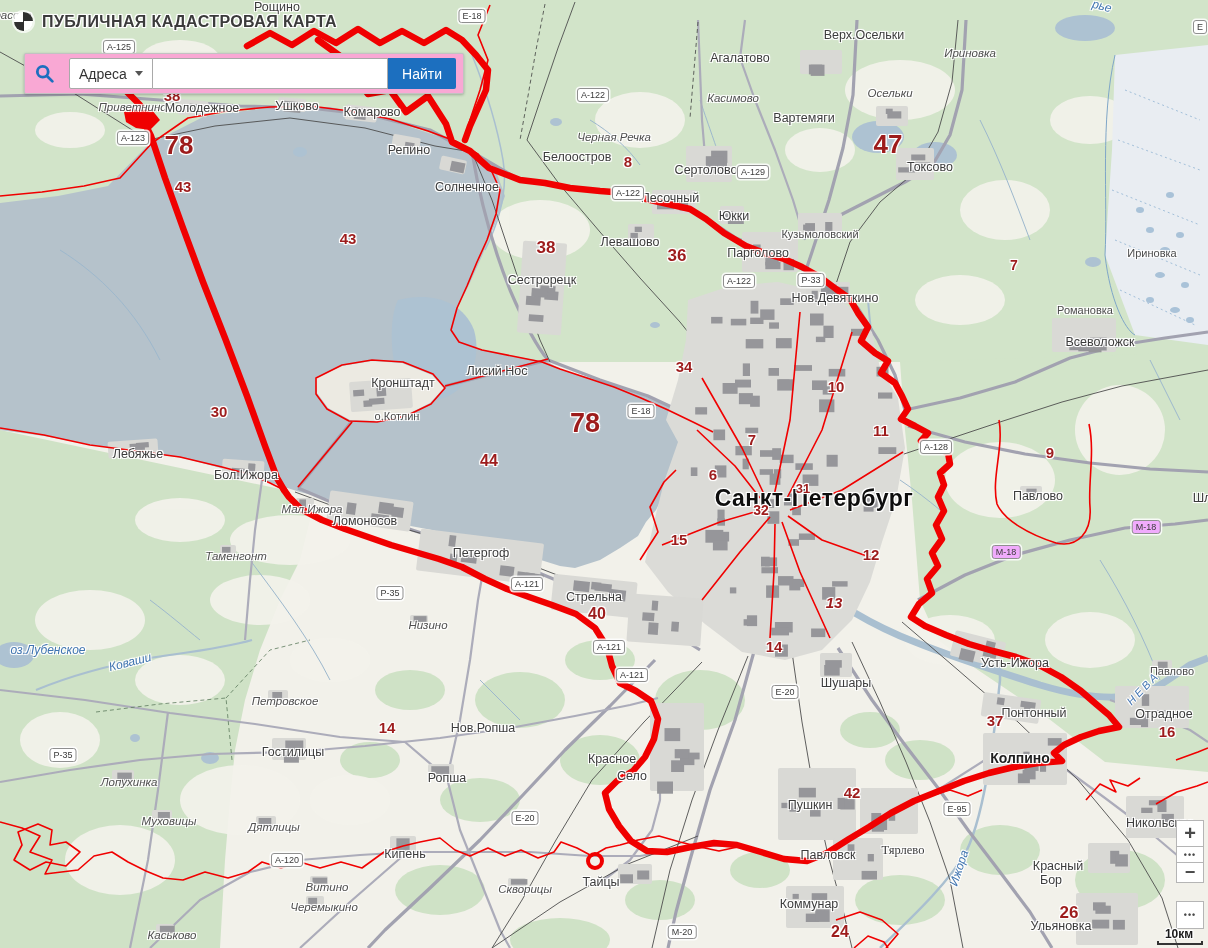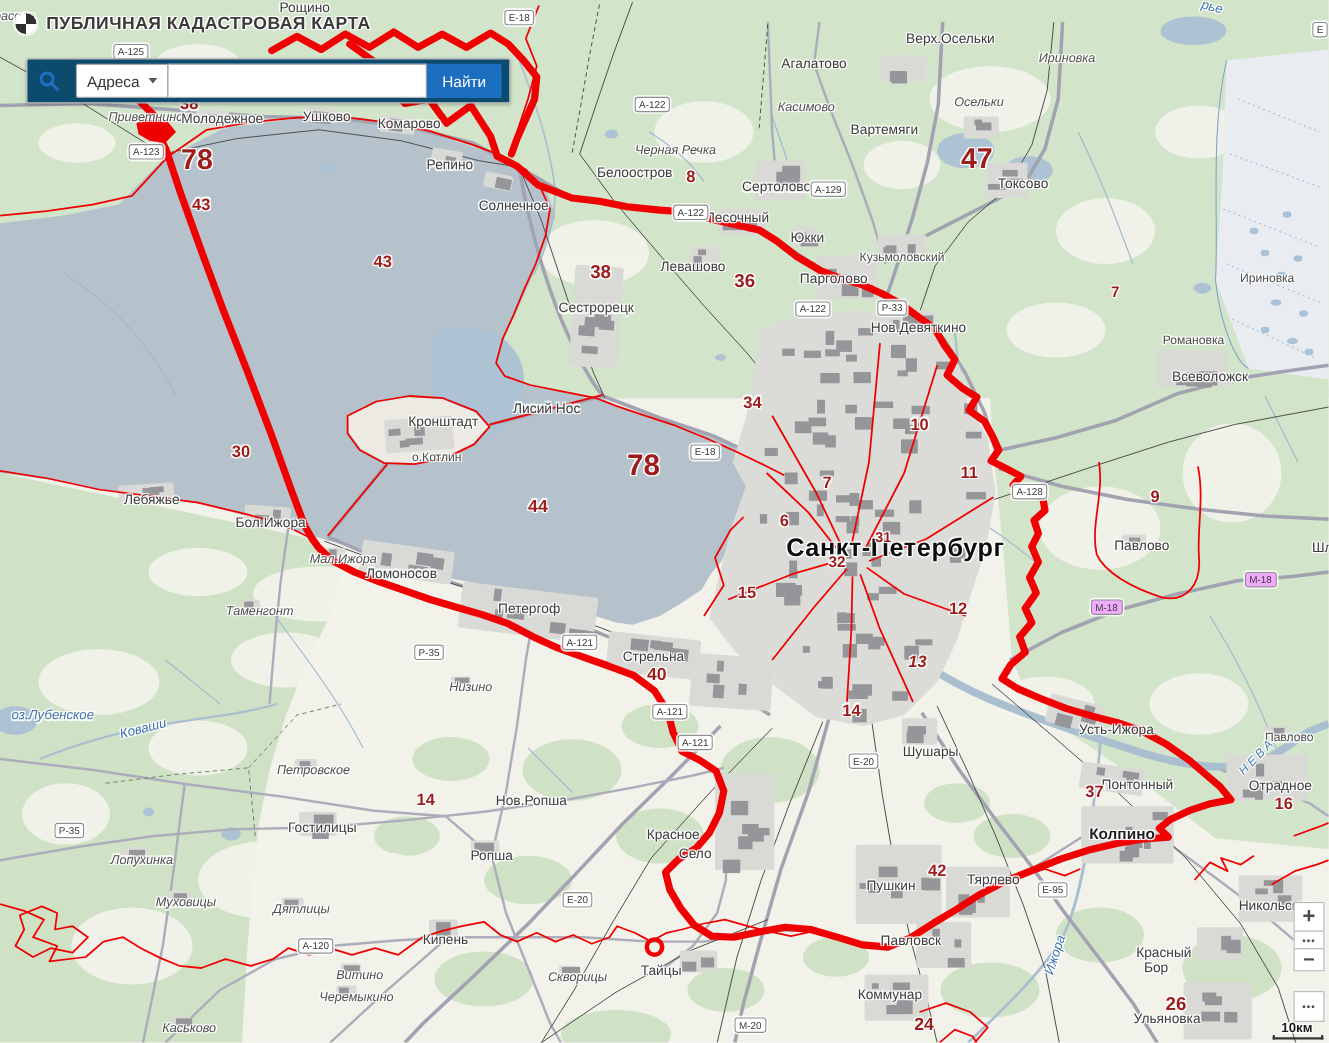--- a/index.html
+++ b/index.html
@@ -21,21 +21,21 @@
         border-radius:3px;padding:0 3px;font-size:9px;line-height:12px;color:#3a3a3a;white-space:nowrap;
         box-shadow:0 0 0 1.5px rgba(255,255,255,.85);pointer-events:none;}
   .sign.yellow{background:#f0abfc;}
   
   #brand{position:absolute;left:14px;top:12px;display:flex;align-items:center;gap:9px;z-index:6;}
   #logo{width:19px;height:19px;border-radius:50%;
         background:conic-gradient(#2f2f2f 0 25%,#ffffff 25% 50%,#2f2f2f 50% 75%,#ffffff 75% 100%);
         box-shadow:0 0 0 2px rgba(255,255,255,.7);}
   #brand-title{font-weight:bold;font-size:16px;color:#3b3b3b;letter-spacing:.4px;}
   
-  #search{position:absolute;left:24px;top:53px;width:440px;height:41px;background:#0c4a6e;
+  #search{position:absolute;left:24px;top:53px;width:440px;height:41px;background:#f9a8d4;
           border:1px solid #c2c2c2;border-radius:2px;box-shadow:0 1px 3px rgba(0,0,0,.25);
           display:flex;align-items:center;padding:0 7px 0 9px;box-sizing:border-box;z-index:6;}
   #category-dd{height:31px;border:1px solid #a9a9a9;border-radius:2px 0 0 2px;display:flex;align-items:center;
           padding:0 9px;font-size:14px;color:#333;margin-left:14px;background:#fff;cursor:pointer;box-sizing:border-box;}
   .caret{width:0;height:0;border-left:4px solid transparent;border-right:4px solid transparent;
          border-top:5px solid #555;margin-left:8px;}
   #search-input{flex:1;height:31px;border:1px solid #a9a9a9;border-left:none;padding:0 8px;font-size:14px;
          outline:none;box-sizing:border-box;border-radius:0;min-width:0;font-family:"Liberation Sans",sans-serif;}
   #search-btn{height:31px;background:#1c6fbf;color:#fff;border:none;border-radius:0 2px 2px 0;
          padding:0 14px;font-size:14px;cursor:pointer;font-family:"Liberation Sans",sans-serif;}
@@ -696,21 +696,21 @@
       <div class="lbl halo village" style="left: 428px; top: 625px;">Низино</div>
       <div class="lbl halo town" style="left: 594px; top: 597px;">Стрельна</div>
       <div class="lbl halo city" style="left: 814px; top: 498px;">Санкт-Петербург</div>
       <div class="lbl halo town" style="left: 846px; top: 683px;">Шушары</div>
       <div class="lbl halo town" style="left: 1015px; top: 663px;">Усть-Ижора</div>
       <div class="lbl halo town" style="left: 1034px; top: 713px;">Понтонный</div>
       <div class="lbl halo boldtown" style="left: 1020px; top: 758px;">Колпино</div>
       <div class="lbl halo town" style="left: 1164px; top: 714px;">Отрадное</div>
       <div class="lbl halo small" style="left: 1172px; top: 671px;">Павлово</div>
       <div class="lbl halo town" style="left: 810px; top: 805px;">Пушкин</div>
-      <div class="lbl halo town" style="left: 903px; top: 800px;">Тярлево</div>
+      <div class="lbl halo town" style="left: 903px; top: 850px; font-family: Liberation Serif, serif;">Тярлево</div>
       <div class="lbl halo town" style="left: 828px; top: 855px;">Павловск</div>
       <div class="lbl halo town" style="left: 809px; top: 904px;">Коммунар</div>
       <div class="lbl halo town" style="left: 612px; top: 759px;">Красное</div>
       <div class="lbl halo town" style="left: 632px; top: 776px;">Село</div>
       <div class="lbl halo town" style="left: 601px; top: 882px;">Тайцы</div>
       <div class="lbl halo village" style="left: 525px; top: 889px;">Скворицы</div>
       <div class="lbl halo town" style="left: 447px; top: 778px;">Ропша</div>
       <div class="lbl halo town" style="left: 483px; top: 728px;">Нов.Ропша</div>
       <div class="lbl halo town" style="left: 405px; top: 854px;">Кипень</div>
       <div class="lbl halo town" style="left: 293px; top: 752px;">Гостилицы</div>

